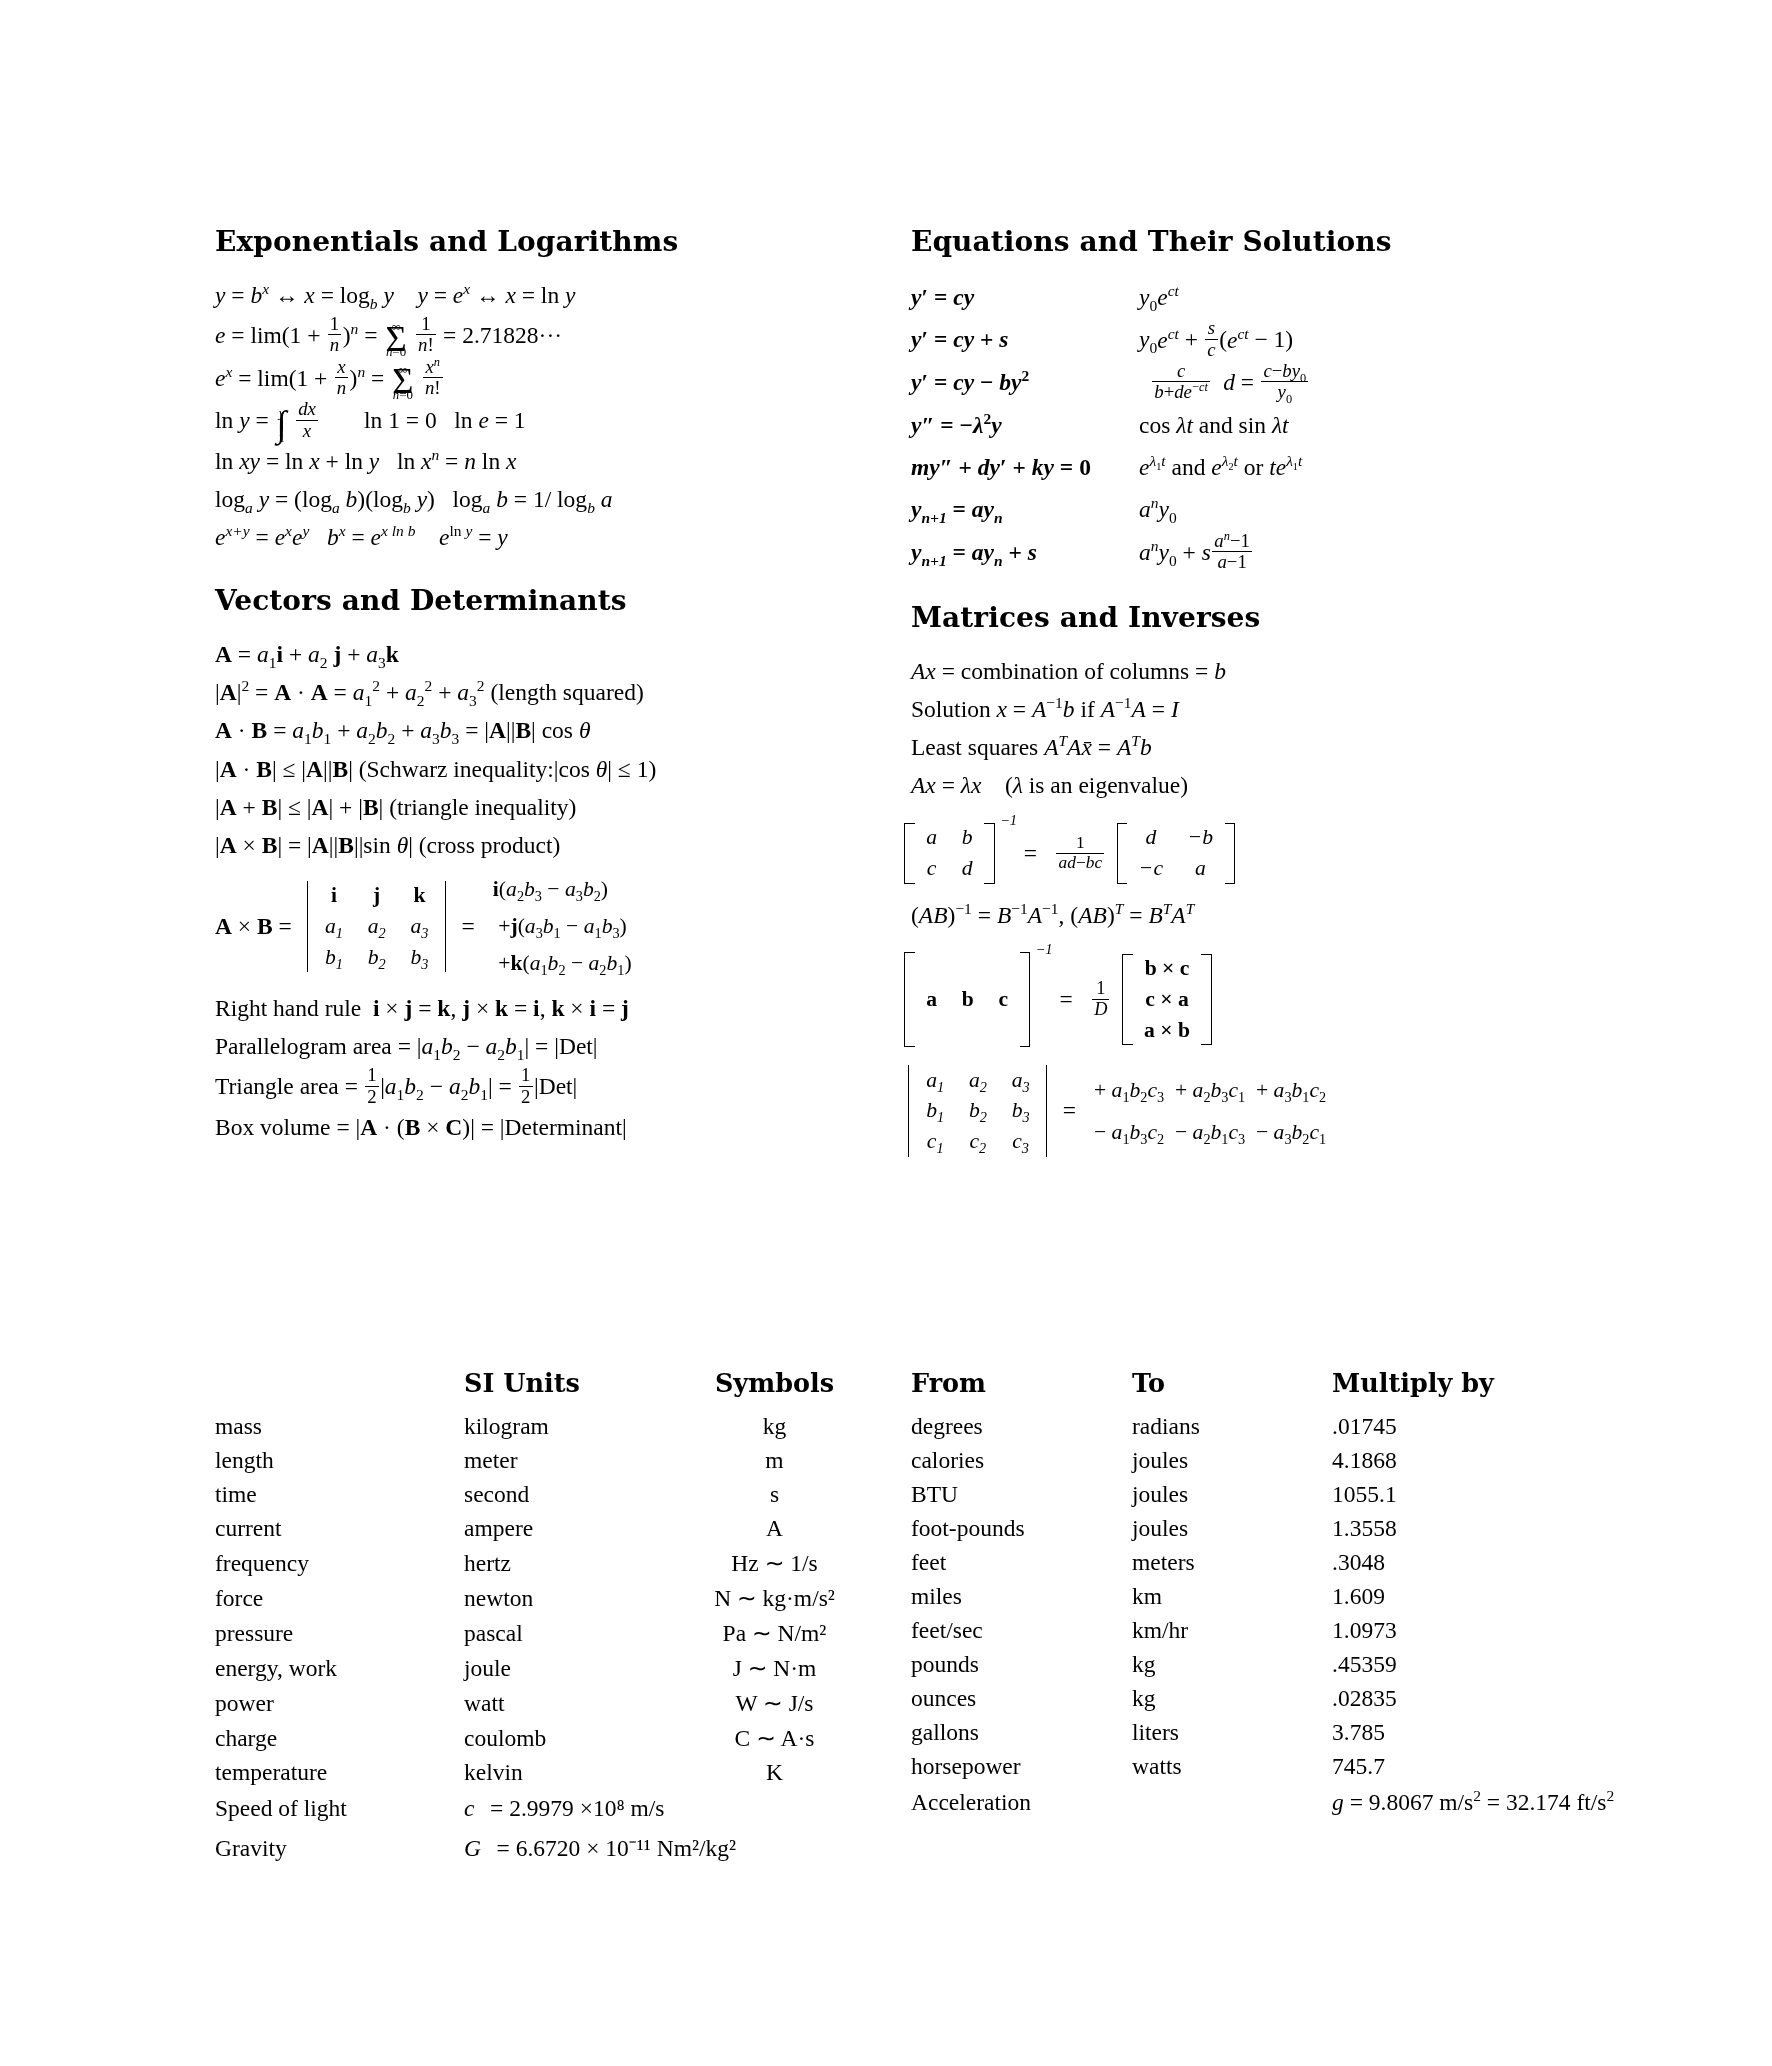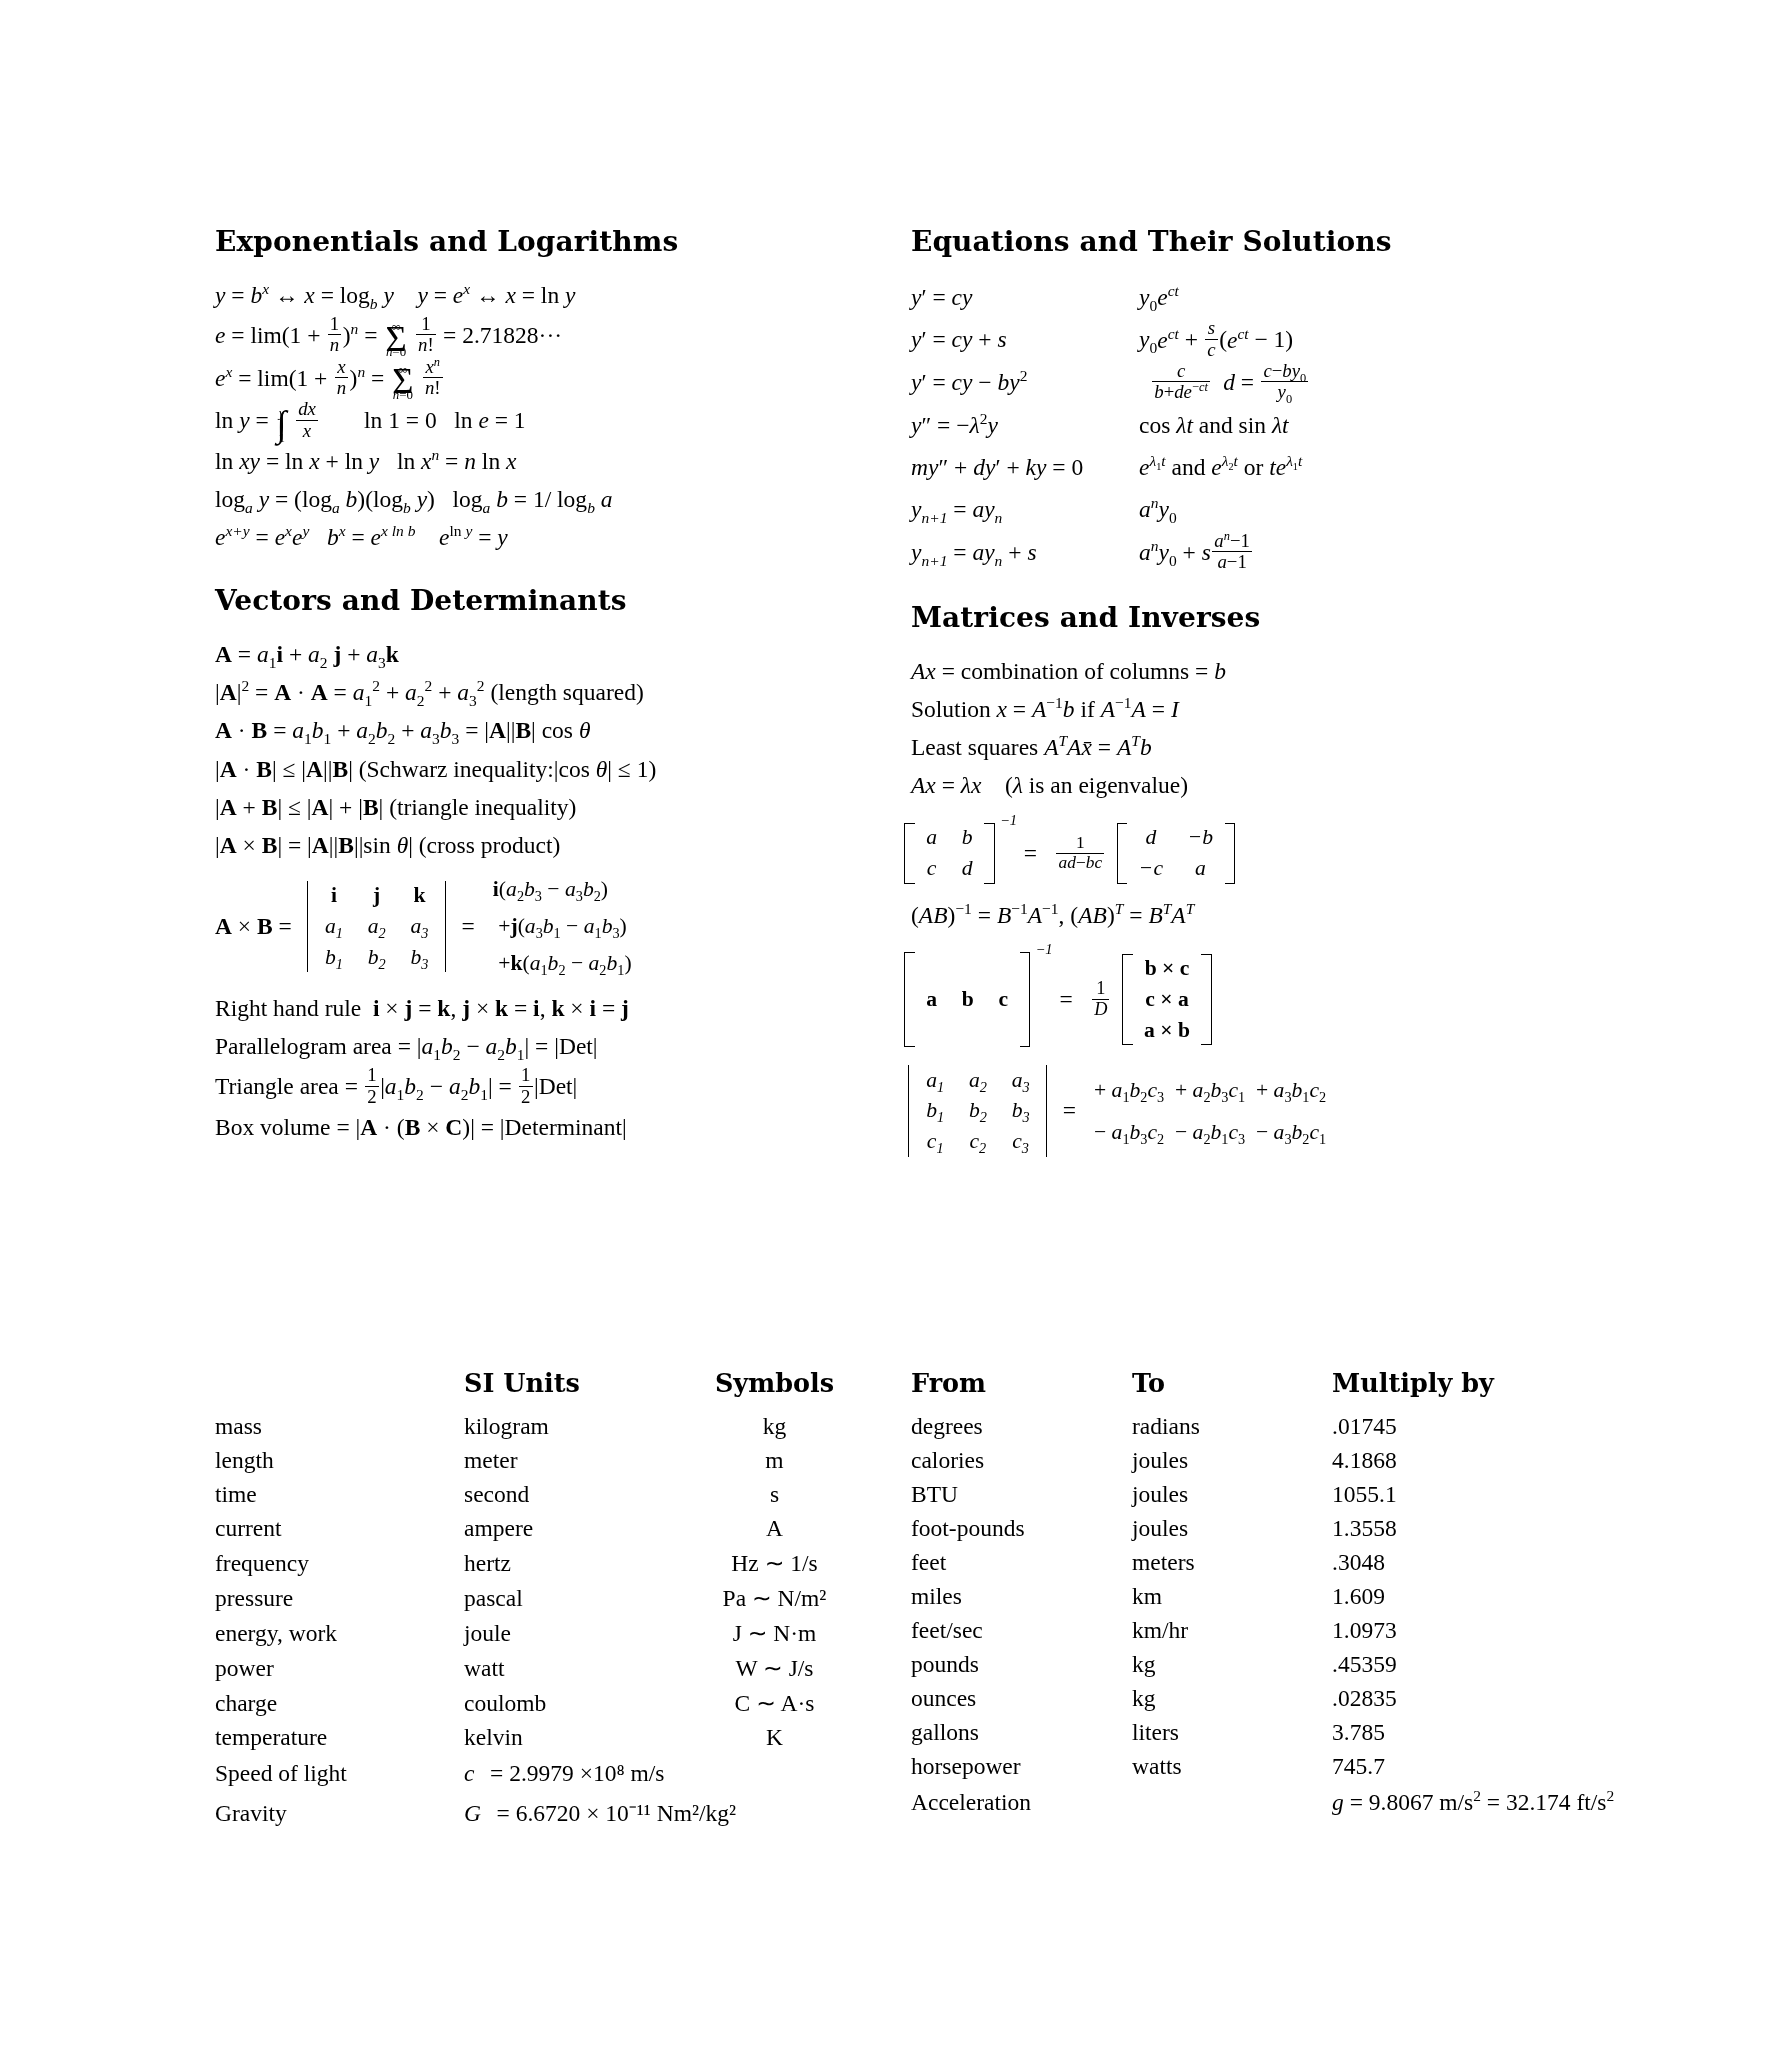--- a/index.html
+++ b/index.html
@@ -118,21 +118,21 @@
     display: flex;
     align-items: center;
     font-size: 23.5px;
     white-space: nowrap;
     margin: 7px 0;
   }
   .eqrow .gap { width: 18px; }
 
   
   .twocol .line { display: flex; }
-  .twocol .lhs { width: 228px; }
+  .twocol .lhs { width: 228px; font-weight: bold; }
   .twocol .rhs { flex: 1; }
 
   
   .tbl {
     position: absolute;
     font-size: 23.5px;
   }
   .tbl-left { left: 215px; top: 1332px; }
   .tbl-right { left: 911px; top: 1332px; }
   .tbl table { border-collapse: collapse; }
@@ -493,20 +493,25 @@
         <td>current</td>
         <td>ampere</td>
         <td class="center">A</td>
       </tr>
       <tr>
         <td>frequency</td>
         <td>hertz</td>
         <td class="center">Hz ∼ 1/s</td>
       </tr>
       <tr>
+        <td>force</td>
+        <td>newton</td>
+        <td class="center">N ∼ kg·m/s²</td>
+      </tr>
+      <tr>
         <td>pressure</td>
         <td>pascal</td>
         <td class="center">Pa ∼ N/m²</td>
       </tr>
       <tr>
         <td>energy, work</td>
         <td>joule</td>
         <td class="center">J ∼ N·m</td>
       </tr>
       <tr>

